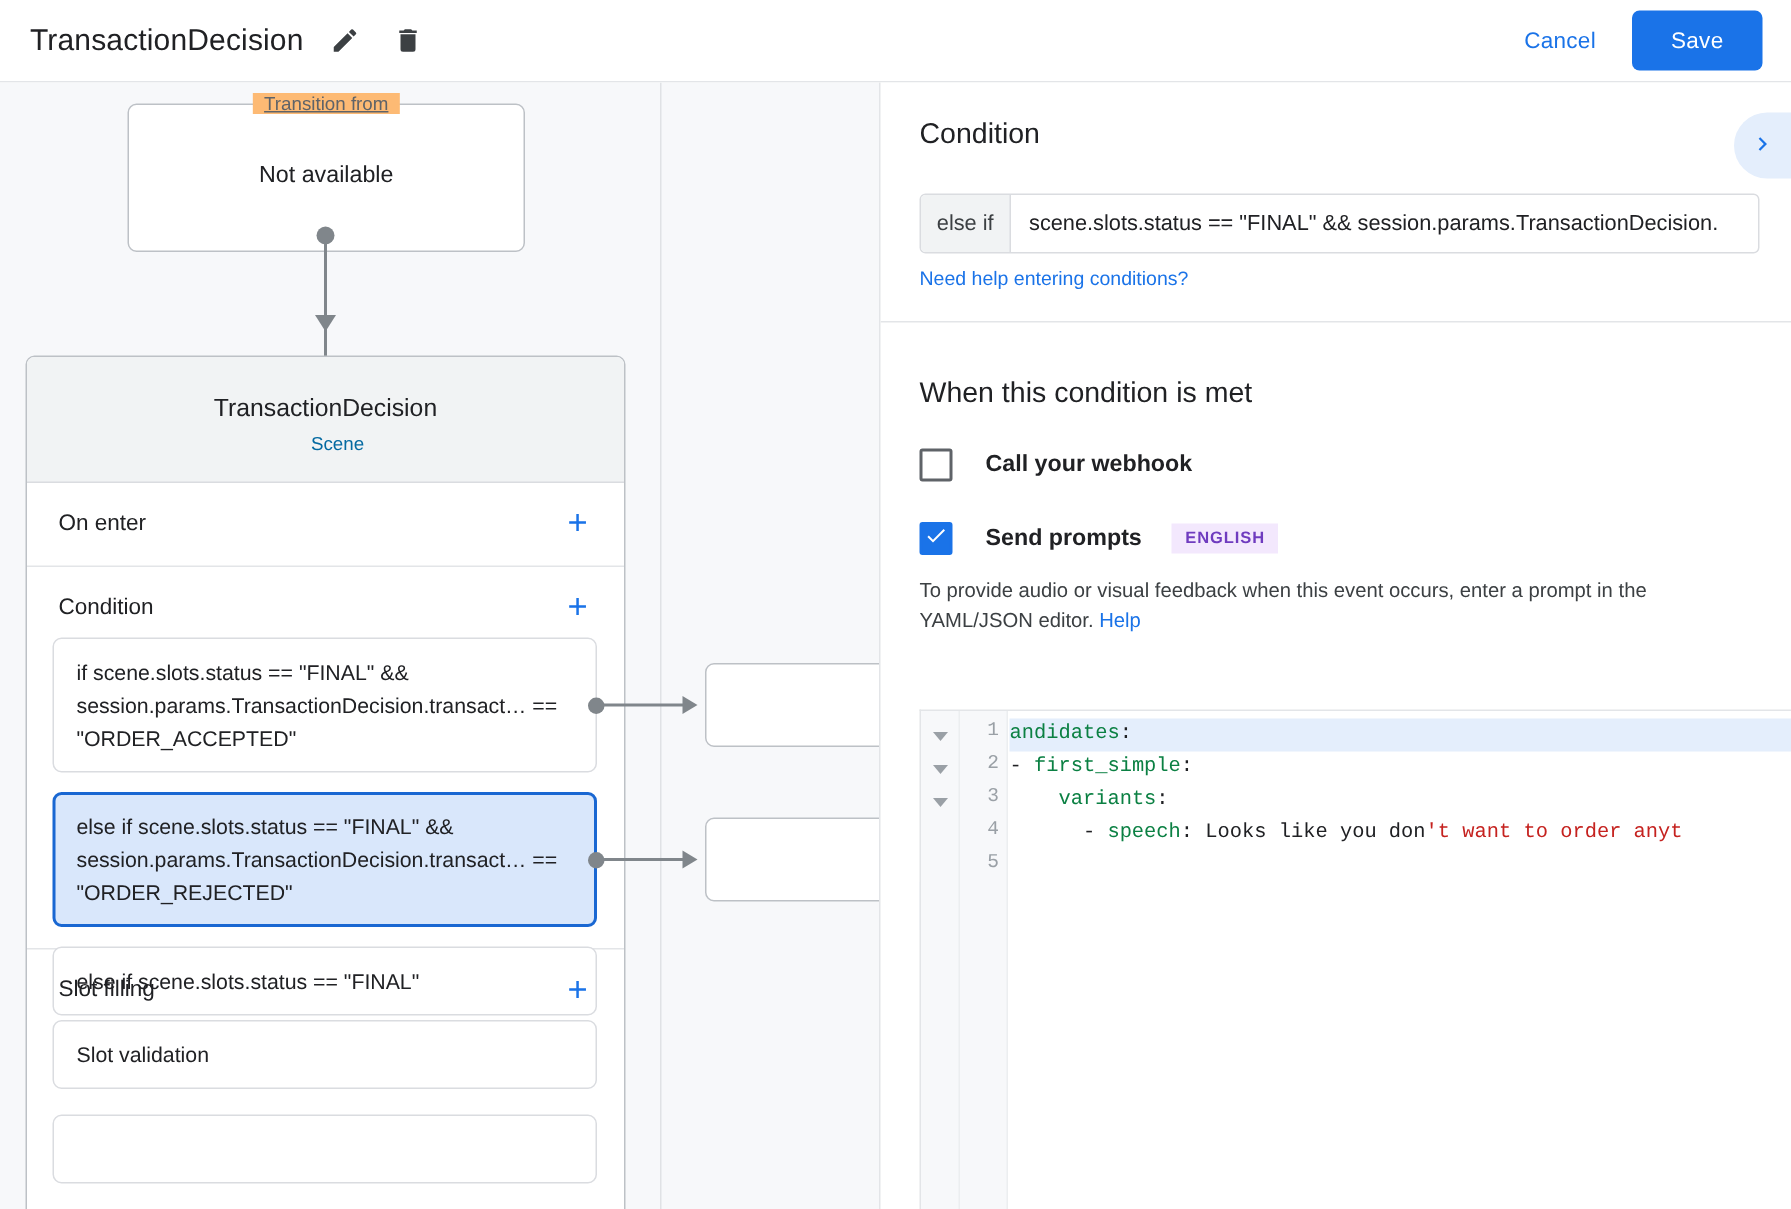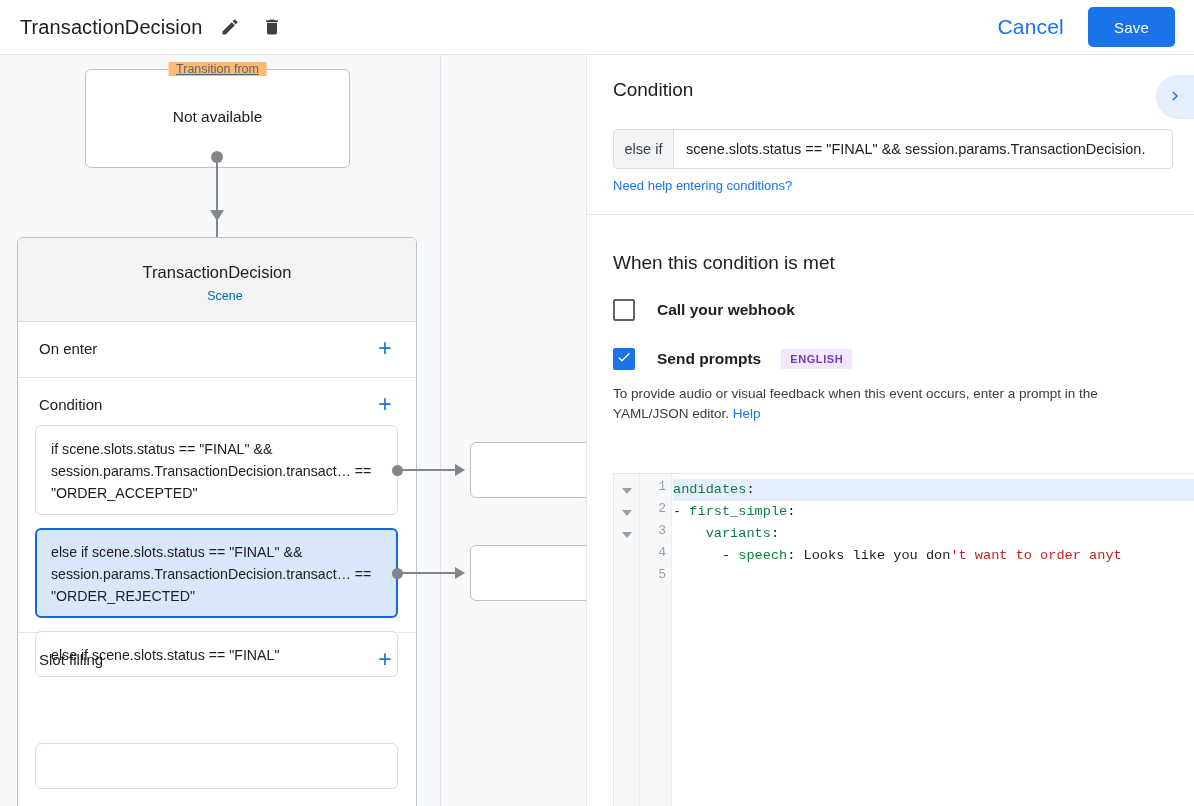--- a/index.html
+++ b/index.html
@@ -23,21 +23,21 @@
     font-size: 20px; color: #202124; letter-spacing: .1px;
   }
   .hdr-icon-btn {
     width: 28px; height: 28px; margin-left: 14px;
     display: flex; align-items: center; justify-content: center;
     cursor: pointer; background: transparent; border: none;
   }
   .hdr-icon-btn svg { display: block; }
   #header-spacer { flex: 1 1 auto; }
   #cancel-button {
-    color: #1a73e8; font-size: 21px; background: transparent; border: none;
+    color: #1a73e8; font-size: 15px; background: transparent; border: none;
     padding: 8px 14px; cursor: pointer; letter-spacing: .2px;
   }
   #save-button {
     background: #1a73e8; color: #fff; font-size: 15px;
     border: none; border-radius: 5px; height: 40px; padding: 0 26px;
     margin-left: 10px; margin-right: 19px; cursor: pointer; letter-spacing: .2px;
     font-family: "Liberation Sans", sans-serif;
   }
 
   
@@ -345,20 +345,21 @@
       <div id="chip-cond-1" class="chip">if scene.slots.status == "FINAL" &amp;&amp; session.params.TransactionDecision.transact… == "ORDER_ACCEPTED"</div>
       <div id="chip-cond-2" class="chip selected">else if scene.slots.status == "FINAL" &amp;&amp; session.params.TransactionDecision.transact… == "ORDER_REJECTED"</div>
       <div id="chip-cond-3" class="chip">else if scene.slots.status == "FINAL"</div>
     </div>
 
     <div id="section-slot-fill" class="scene-section">
       <div class="section-header">
         <div class="section-title">Slot filling</div>
         <button class="section-add">+</button>
       </div>
+      <div id="chip-slot-1" class="chip">Slot validation</div>
       <div id="chip-slot-2" class="chip"></div>
     </div>
   </div>
 
   <div class="edge-dot" style="left:392px; top:410px;"></div>
   <div class="edge-line" style="left:402px; top:414px; width:55px;"></div>
   <div class="edge-arrow" style="left:455px; top:409px;"></div>
   <div class="stub-node" style="left:470px; top:387px;"></div>
 
   <div class="edge-dot" style="left:392px; top:513px;"></div>

